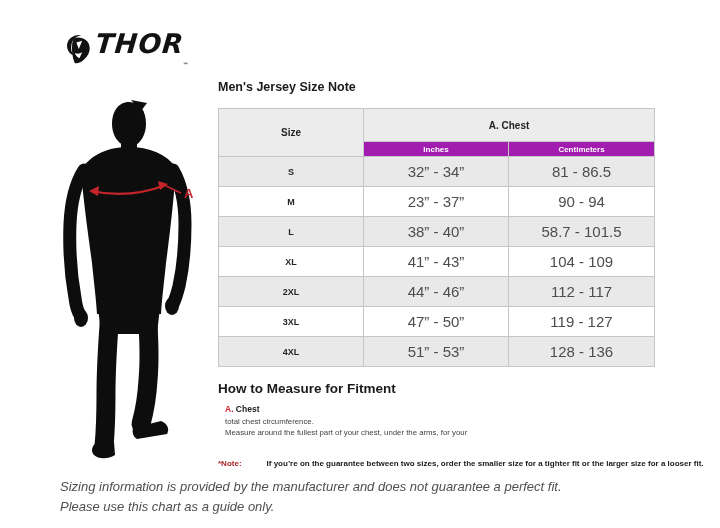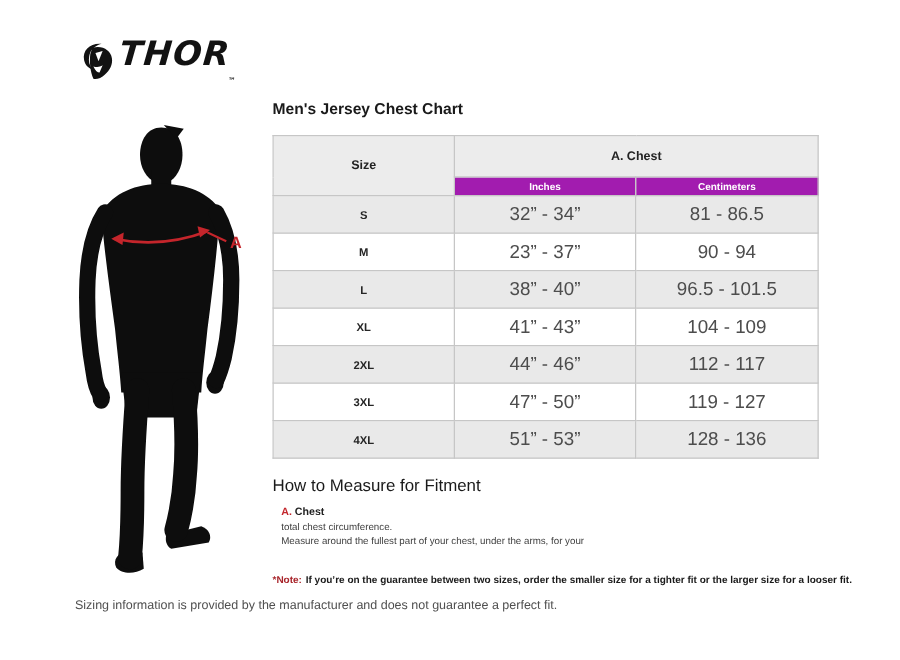--- a/index.html
+++ b/index.html
@@ -38,31 +38,31 @@
   .hdr-main { height:33px; background:#ececec; font-size:10px; font-weight:bold; color:#222; }
   .hdr-unit {
     height:15px; background:#a21caf; color:#ffffff; font-size:8px; font-weight:bold;
   }
   .row-odd  td { background:#e9e9e9; }
   .row-even td { background:#ffffff; }
   .size-table td { height:30px; font-size:15px; color:#4d4d4d; }
   .size-table td.size-cell { font-weight:bold; color:#262626; font-size:9px; }
 
   
-  .measure-heading { position:absolute; left:218px; top:381px; font-size:13.5px; font-weight:normal; color:#1a1a1a; }
+  .measure-heading { position:absolute; left:218px; top:381px; font-size:13.5px; font-weight:bold; color:#1a1a1a; }
   .measure-item { position:absolute; left:225px; top:404px; font-size:8.5px; font-weight:bold; color:#222; }
   .measure-item .letter { color:#c3262c; }
   .measure-text { position:absolute; left:225px; top:416px; font-size:7.8px; color:#3f3f3f; line-height:1.45; }
 
   
   .note-line { position:absolute; left:218px; top:459px; font-size:8px; font-weight:bold; white-space:nowrap; color:#1a1a1a; }
-  .note-label { color:#a8242a; margin-right:3px; }
+  .note-label { color:#a8242a; margin-right:25px; }
 
   
-  .footer-note { position:absolute; left:60px; top:477px; font-size:10px; color:#4f4f4f; line-height:1.5; }
+  .footer-note { position:absolute; left:60px; top:477px; font-size:13px; color:#4f4f4f; line-height:1.5;font-style:italic; }
 </style>
 </head>
 <body>
 
 <div class="page">
 
   <div class="logo">
     <svg class="logo-icon" viewBox="0 0 34 38">
       <path fill="#121212" d="M4,18 C2,8 10,1 21,2 C14,4 10,8 9,14 C8,19 9,23 12,27 C7,25 5,22 4,18 Z"></path>
       <path fill="#121212" d="M12,6 C21,3 30,8 31,16 C32,22 29,28 24,32 C21,35 16,37 13,36 C10,29 9,20 10,12 Z"></path>
@@ -101,21 +101,21 @@
 
     <g>
       <path d="M34,93 Q72,101 109,87" stroke="#c4252b" stroke-width="2.2" fill="none"></path>
       <polygon points="32,93 42,88 41,98" fill="#c4252b"></polygon>
       <polygon points="111,86 101,83 103,92" fill="#c4252b"></polygon>
       <path d="M109,88 L124,95" stroke="#c4252b" stroke-width="1.6"></path>
       <text x="127" y="100" fill="#c4252b" font-size="13" font-weight="bold" font-family="Liberation Sans, sans-serif">A</text>
     </g>
   </svg>
 
-  <div class="chart-title">Men's Jersey Chest Chart</div>
+  <div class="chart-title">Men's Jersey Size Note</div>
 
   <table class="size-table">
     <colgroup>
         <col class="col-size">
         <col class="col-in">
         <col class="col-cm">
       </colgroup>
     <thead>
       <tr>
         <th class="hdr-main" rowspan="2">Size</th>
@@ -133,21 +133,21 @@
         <td>81 - 86.5</td>
       </tr>
       <tr class="row-even">
         <td class="size-cell">M</td>
         <td>23” - 37”</td>
         <td>90 - 94</td>
       </tr>
       <tr class="row-odd">
         <td class="size-cell">L</td>
         <td>38” - 40”</td>
-        <td>96.5 - 101.5</td>
+        <td>58.7 - 101.5</td>
       </tr>
       <tr class="row-even">
         <td class="size-cell">XL</td>
         <td>41” - 43”</td>
         <td>104 - 109</td>
       </tr>
       <tr class="row-odd">
         <td class="size-cell">2XL</td>
         <td>44” - 46”</td>
         <td>112 - 117</td>
@@ -169,15 +169,16 @@
   <div class="measure-item"><span class="letter">A.</span><span> Chest</span></div>
   <div class="measure-text">
     <div>total chest circumference.</div>
     <div>Measure around the fullest part of your chest, under the arms, for your</div>
   </div>
 
   <div class="note-line"><span class="note-label">*Note:</span><span>If you’re on the guarantee between two sizes, order the smaller size for a tighter fit or the larger size for a looser fit.</span></div>
 
   <div class="footer-note">
     <div>Sizing information is provided by the manufacturer and does not guarantee a perfect fit.</div>
+    <div>Please use this chart as a guide only.</div>
   </div>
 
 </div>
 
 </body></html>

